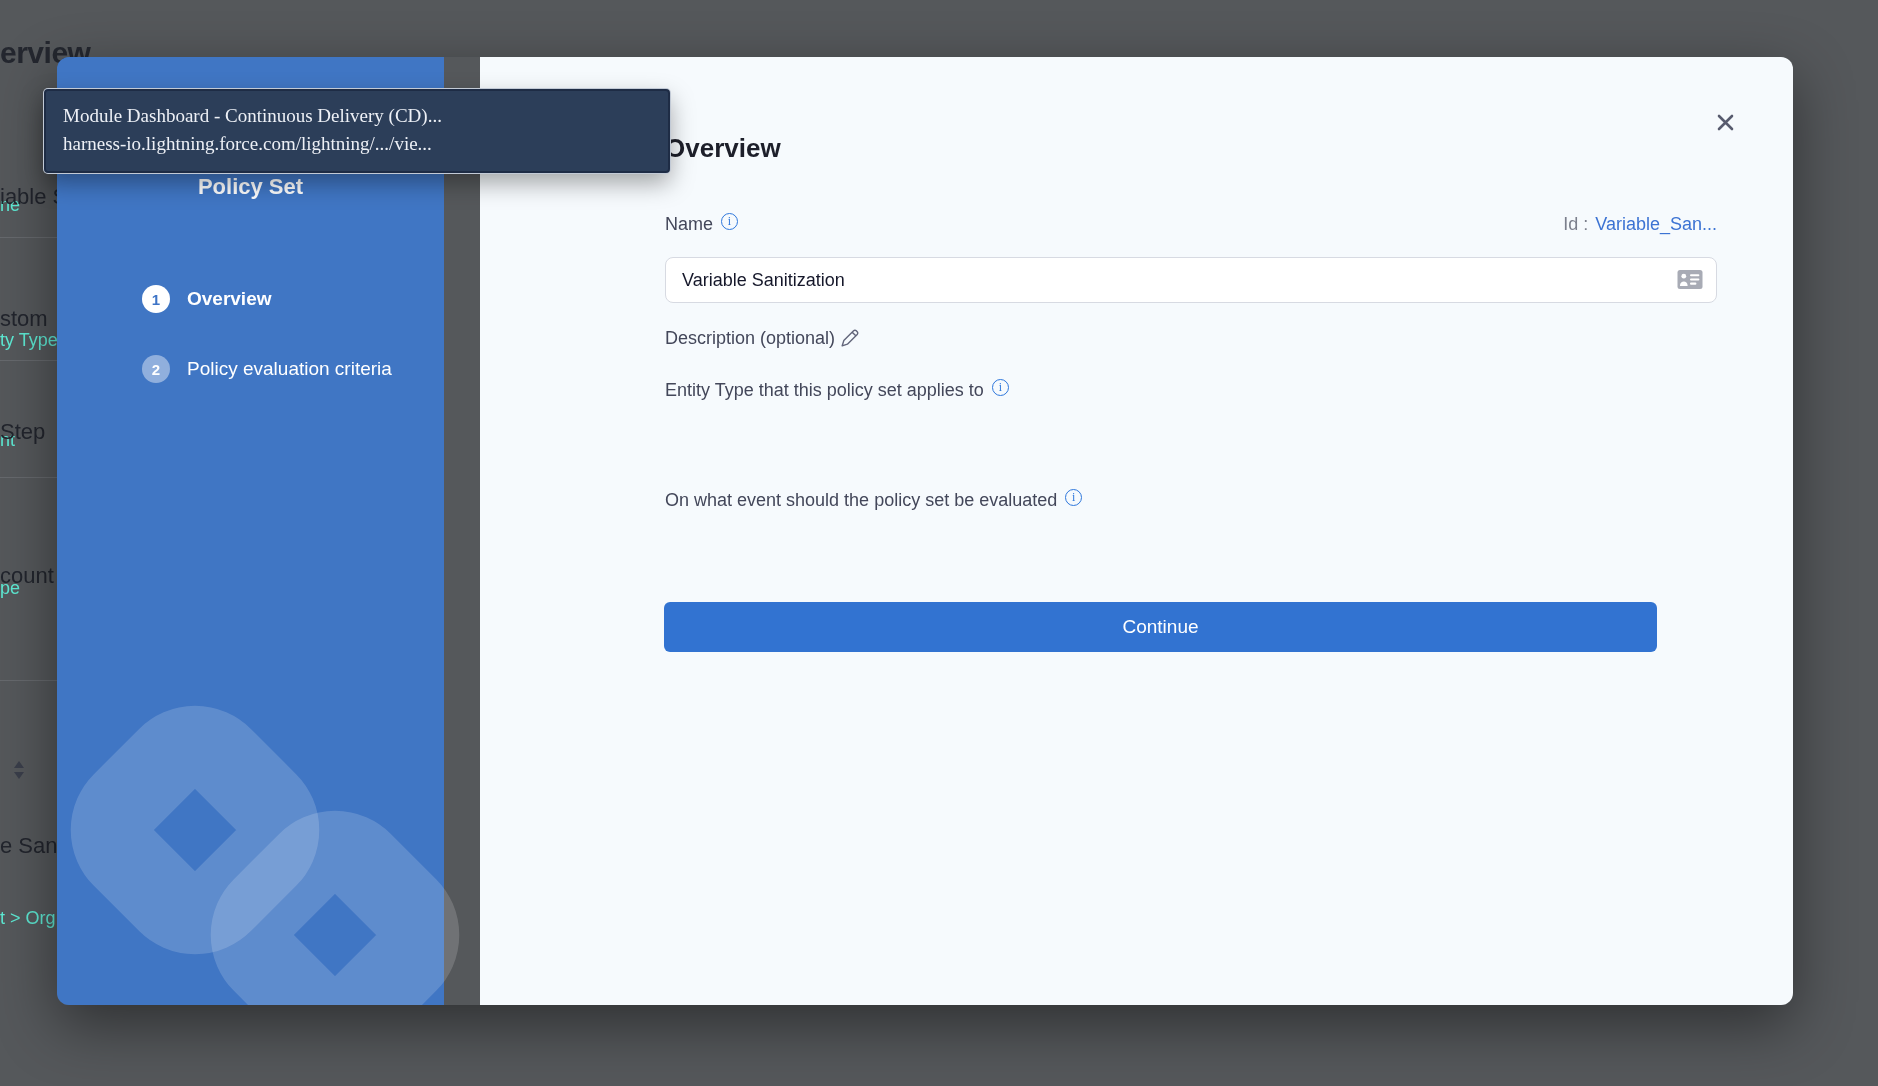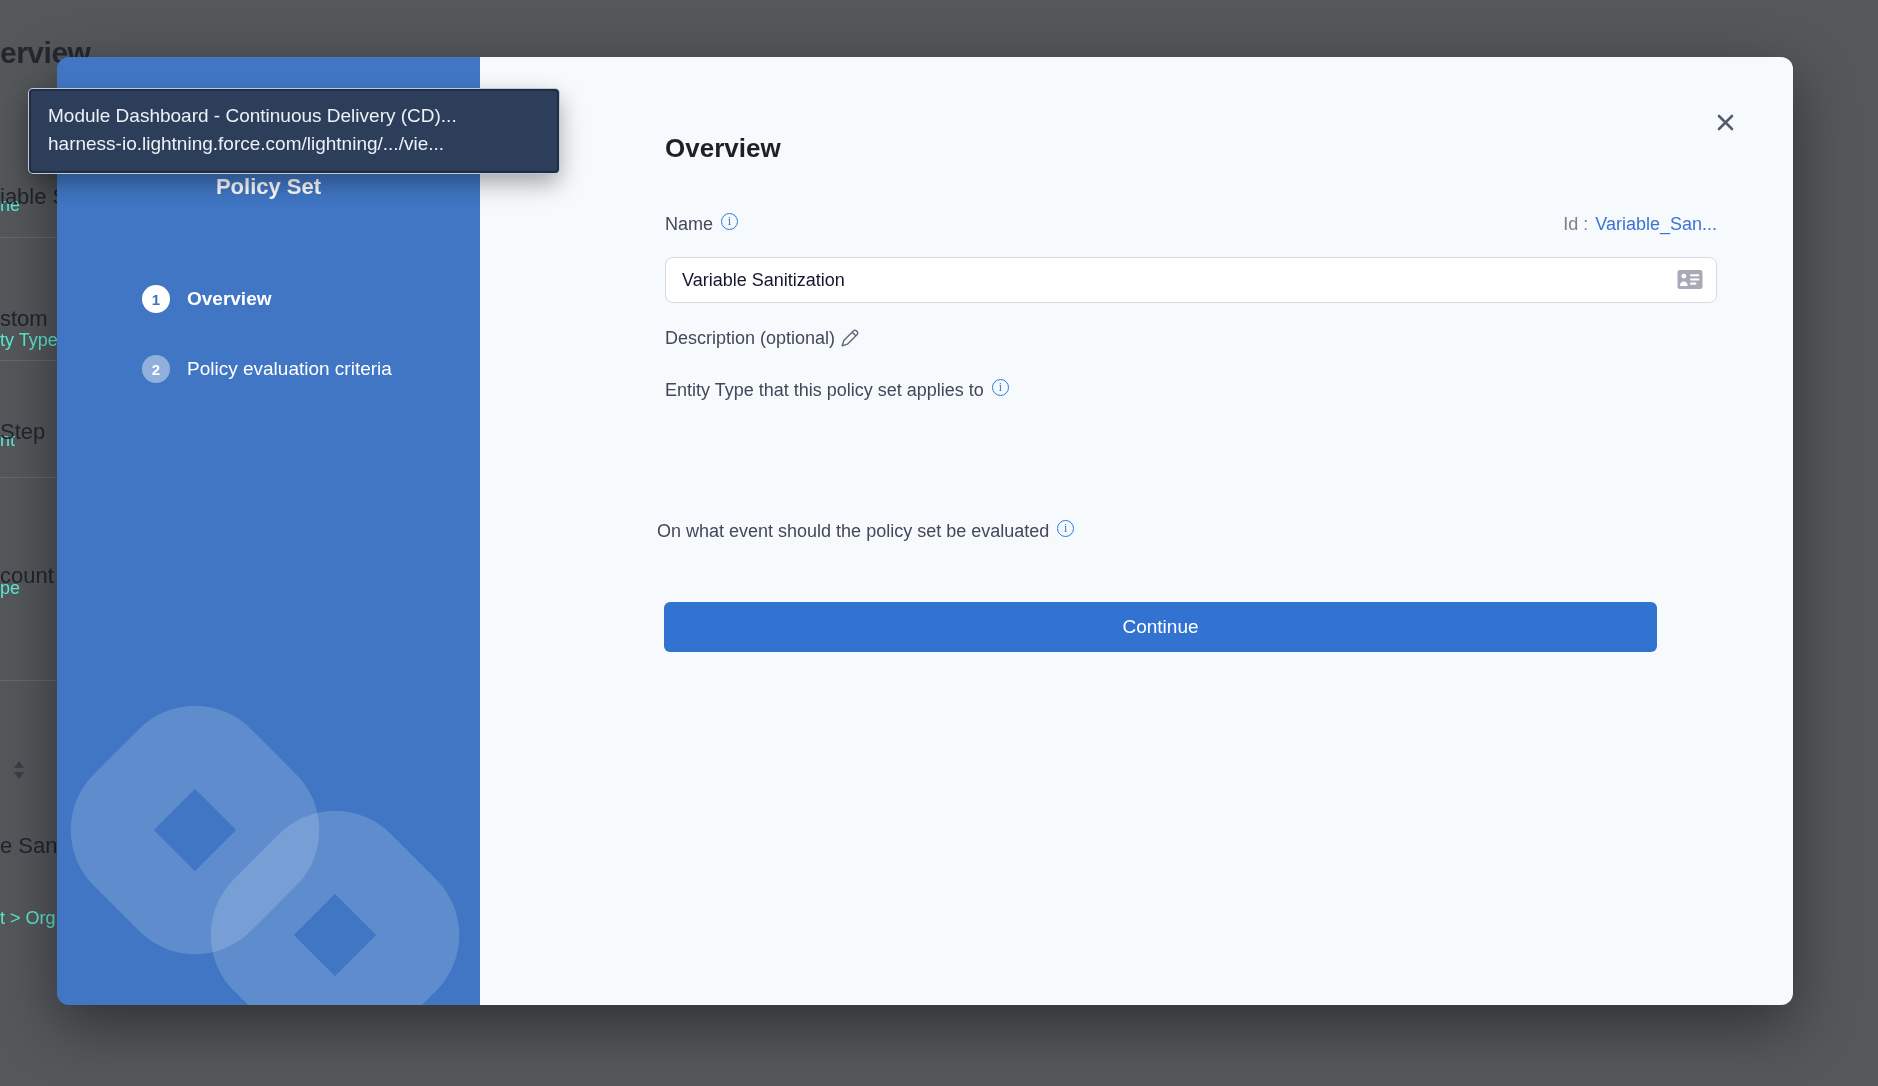--- a/index.html
+++ b/index.html
@@ -8,32 +8,32 @@
 
   
   .frag { position:absolute; left:0; white-space:nowrap; }
   .frag-heading { top:36px; font-size:30px; font-weight:800; color:#24272f; letter-spacing:-0.5px; }
   .frag-label   { font-size:18px; color:#5eead4;margin-top:46px; }
   .frag-value   { font-size:22px; color:#22252d; }
   .bg-divider   { position:absolute; left:0; width:57px; height:1px; background:#66696d; }
   .sort-icon    { position:absolute; left:13px; top:760px; }
 
   
-  .tooltip { position:absolute; left:29px; top:89px; width:530px; height:84px; z-index:30;
+  .tooltip { position:absolute; left:44px; top:89px; width:626px; height:84px; z-index:30;
              background:#2c3e59; border:2px solid #1e2c45; border-radius:4px;
              box-shadow:0 0 0 1px #c2cad6, 0 10px 24px rgba(0,0,0,.35);
              padding:11px 17px; color:#edf0f6; font-size:19px; line-height:28px; font-weight:500;
-             white-space:nowrap; overflow:hidden; }
+             white-space:nowrap; overflow:hidden;font-family:Liberation Serif, serif; }
 
   
   .modal { position:absolute; left:57px; top:57px; width:1736px; height:948px; border-radius:12px;
            overflow:hidden; z-index:10; box-shadow:0 20px 60px rgba(0,0,0,.45); }
 
   
-  .sidebar { position:absolute; left:0; top:0; width:423px; height:100%; background:#4076c4; }
+  .sidebar { position:absolute; left:0; top:0; width:387px; height:100%; background:#4076c4; }
   .sidebar-title { position:absolute; top:117px; left:0; width:100%; text-align:center;
                    color:#ffffff; font-size:22px; font-weight:700; }
   .step { position:absolute; left:85px; display:flex; align-items:center; gap:17px; cursor:pointer; }
   .step-1 { top:228px; } .step-2 { top:298px; }
   .step-circle { width:28px; height:28px; border-radius:50%; display:flex; align-items:center;
                  justify-content:center; font-size:15px; flex:0 0 auto; }
   .step-circle.active { background:#ffffff; color:#3e74c6; font-weight:700; }
   .step-circle.future { background:rgba(255,255,255,.42); color:#ffffff; font-weight:600; }
   .step-label { color:#ffffff; font-size:19px; white-space:nowrap; }
   .step-1 .step-label { font-weight:700; }
@@ -59,21 +59,21 @@
   .input-wrap { position:absolute; left:185px; top:200px; width:1052px; height:46px; }
   .text-input { width:100%; height:100%; border:1px solid #d7dae2; border-radius:8px; background:#ffffff;
                 font-size:18px; color:#15172a; padding:0 52px 0 16px; outline:none;
                 font-family:"Liberation Sans", sans-serif; }
   .idcard-icon { position:absolute; right:14px; top:12px; cursor:pointer; }
 
   .desc-row { position:absolute; left:185px; top:271px; display:flex; align-items:center; gap:4px; }
   .edit-btn { border:none; background:transparent; cursor:pointer; display:flex; padding:0; }
 
   .entity-label-row { position:absolute; left:185px; top:323px; }
-  .event-label-row  { position:absolute; left:177px; top:433px;margin-top:31px; }
+  .event-label-row  { position:absolute; left:185px; top:433px; }
 
   .select { position:absolute; left:185px; width:1052px; background:#ffffff; border:1px solid #d7dae2;
             border-radius:9px; display:flex; align-items:center; justify-content:space-between;
             padding:0 16px 0 18px; cursor:pointer; }
   .select-entity { top:356px; height:49px; }
   .select-event  { top:470px; height:48px; }
   .select-value { font-size:19px; color:#15172a; }
 
   .continue-btn { position:absolute; left:184px; top:545px; width:993px; height:50px; border:none;
                   border-radius:6px; background:#3273d1; color:#ffffff; font-size:19px; font-weight:500;

